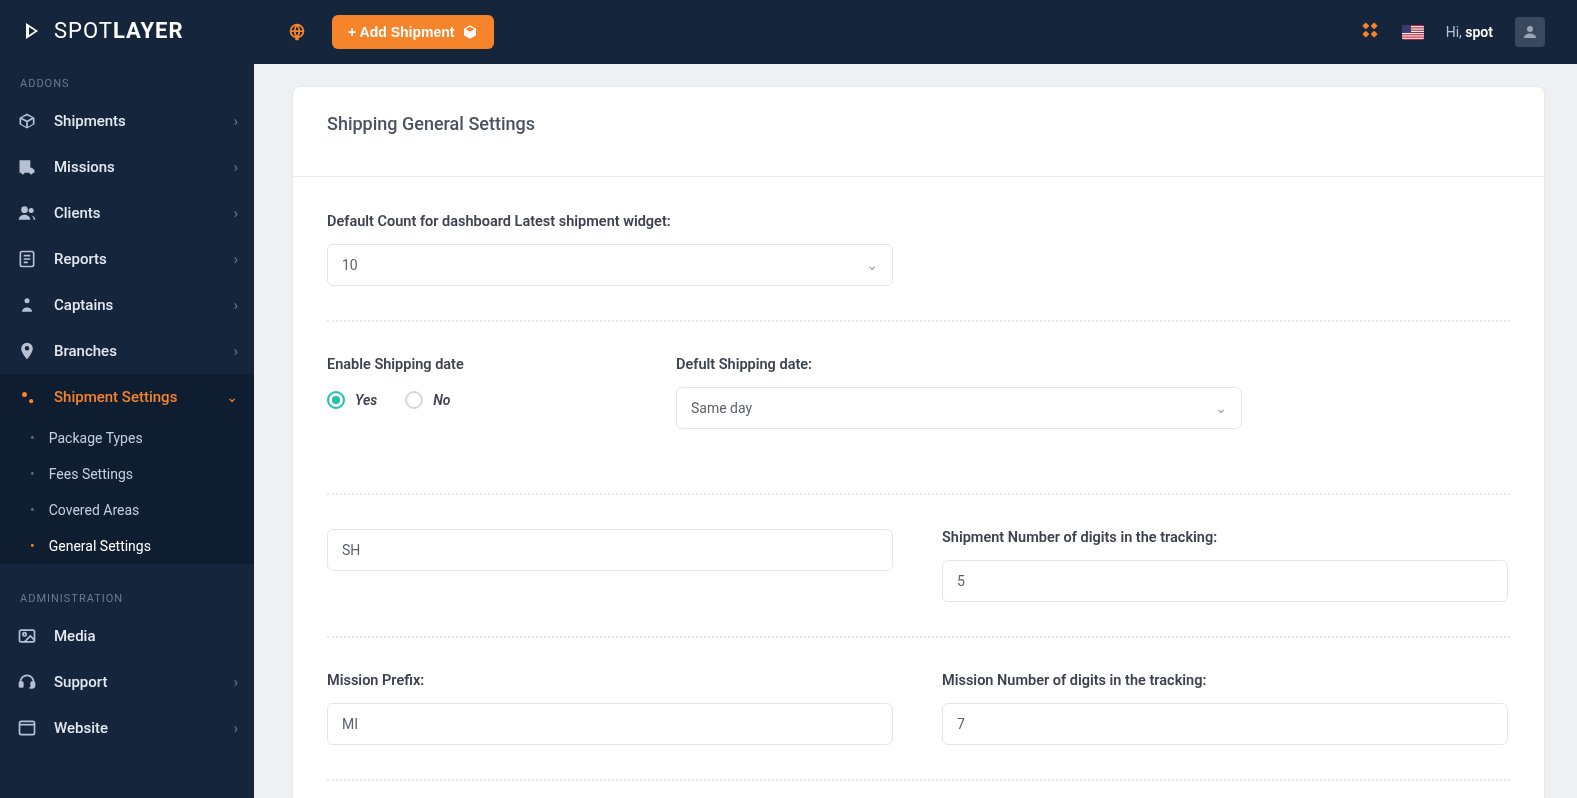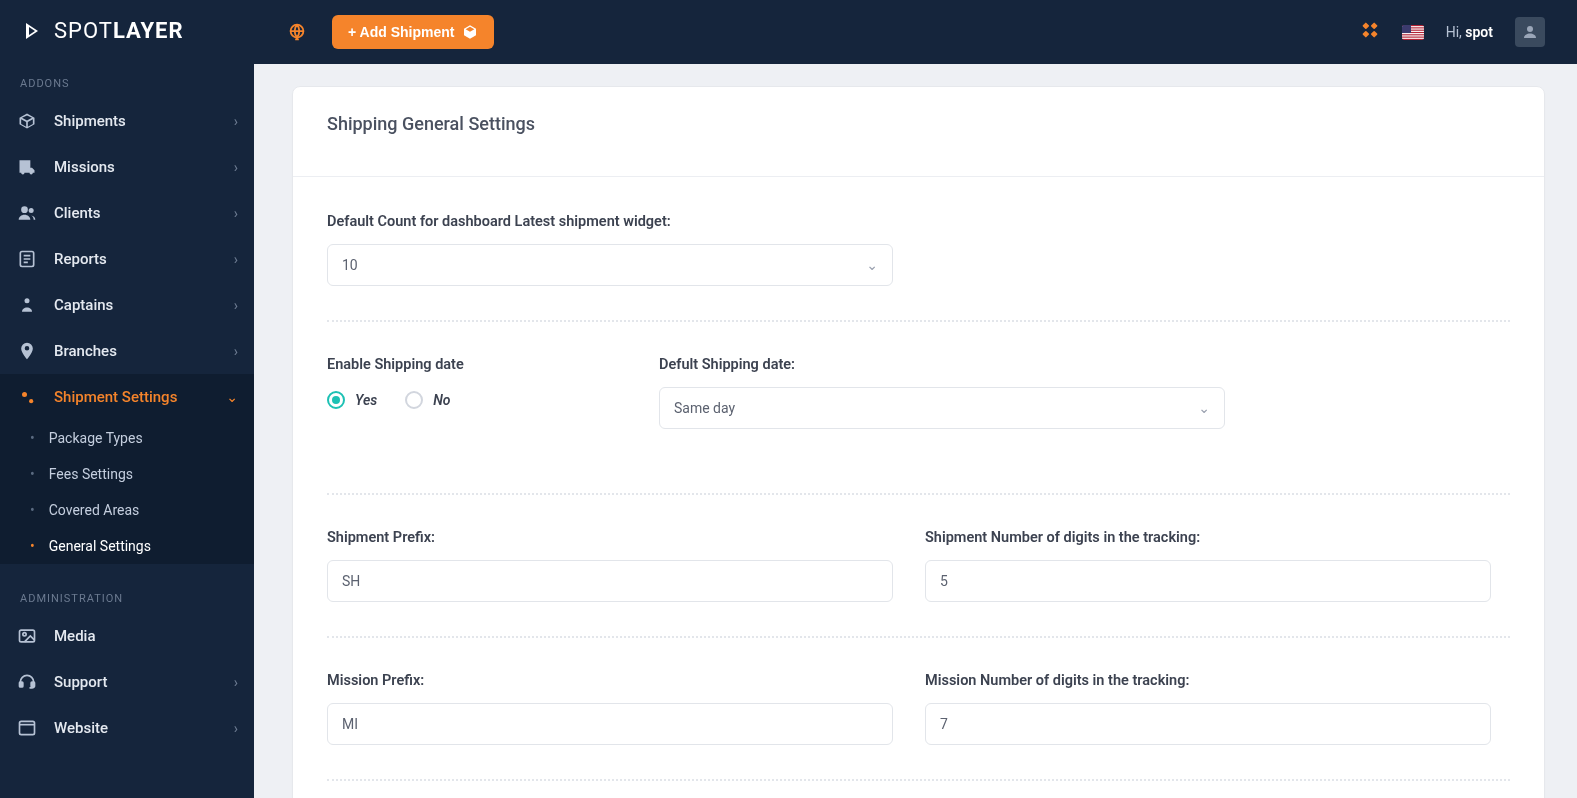--- a/index.html
+++ b/index.html
@@ -159,21 +159,21 @@
   font-family: inherit;
   background: transparent;
 }
 .sel-chevron { color: #9aa1af; }
 
 .dotted-divider {
   border: none;
   border-top: 2px dotted #e3e6eb;
   margin: 34px 0;
 }
-.row-2 { display: flex; gap: 32px; }
+.row-2 { display: flex; gap: 49px; }
 .col-narrow { width: 300px; }
 .col-wide { flex: 1; }
 .col-half { width: 566px; }
 .col-half2 { width: 566px; }
 
 .radio-group { display: flex; gap: 28px; align-items: center; margin-top: 18px; }
 .radio { display: flex; align-items: center; gap: 10px; cursor: pointer; font-style: italic; }
 .radio-circle {
   width: 18px; height: 18px; border-radius: 50%;
   border: 2px solid #d2d6de; display: inline-flex;
@@ -404,21 +404,20 @@
                 <span>Same day</span>
                 <span class="sel-chevron">⌄</span>
               </div>
             </div>
           </div>
 
           <hr class="dotted-divider" style="margin-top:64px">
 
           <div class="row-2">
             <div class="col-half">
-              <div class="field-label">Shipment Prefix:</div>
               <div class="input-control">
                 <input type="text" value="SH" style="">
               </div>
             </div>
             <div class="col-half2">
               <div class="field-label">Shipment Number of digits in the tracking:</div>
               <div class="input-control">
                 <input type="text" value="5" style="">
               </div>
             </div>

